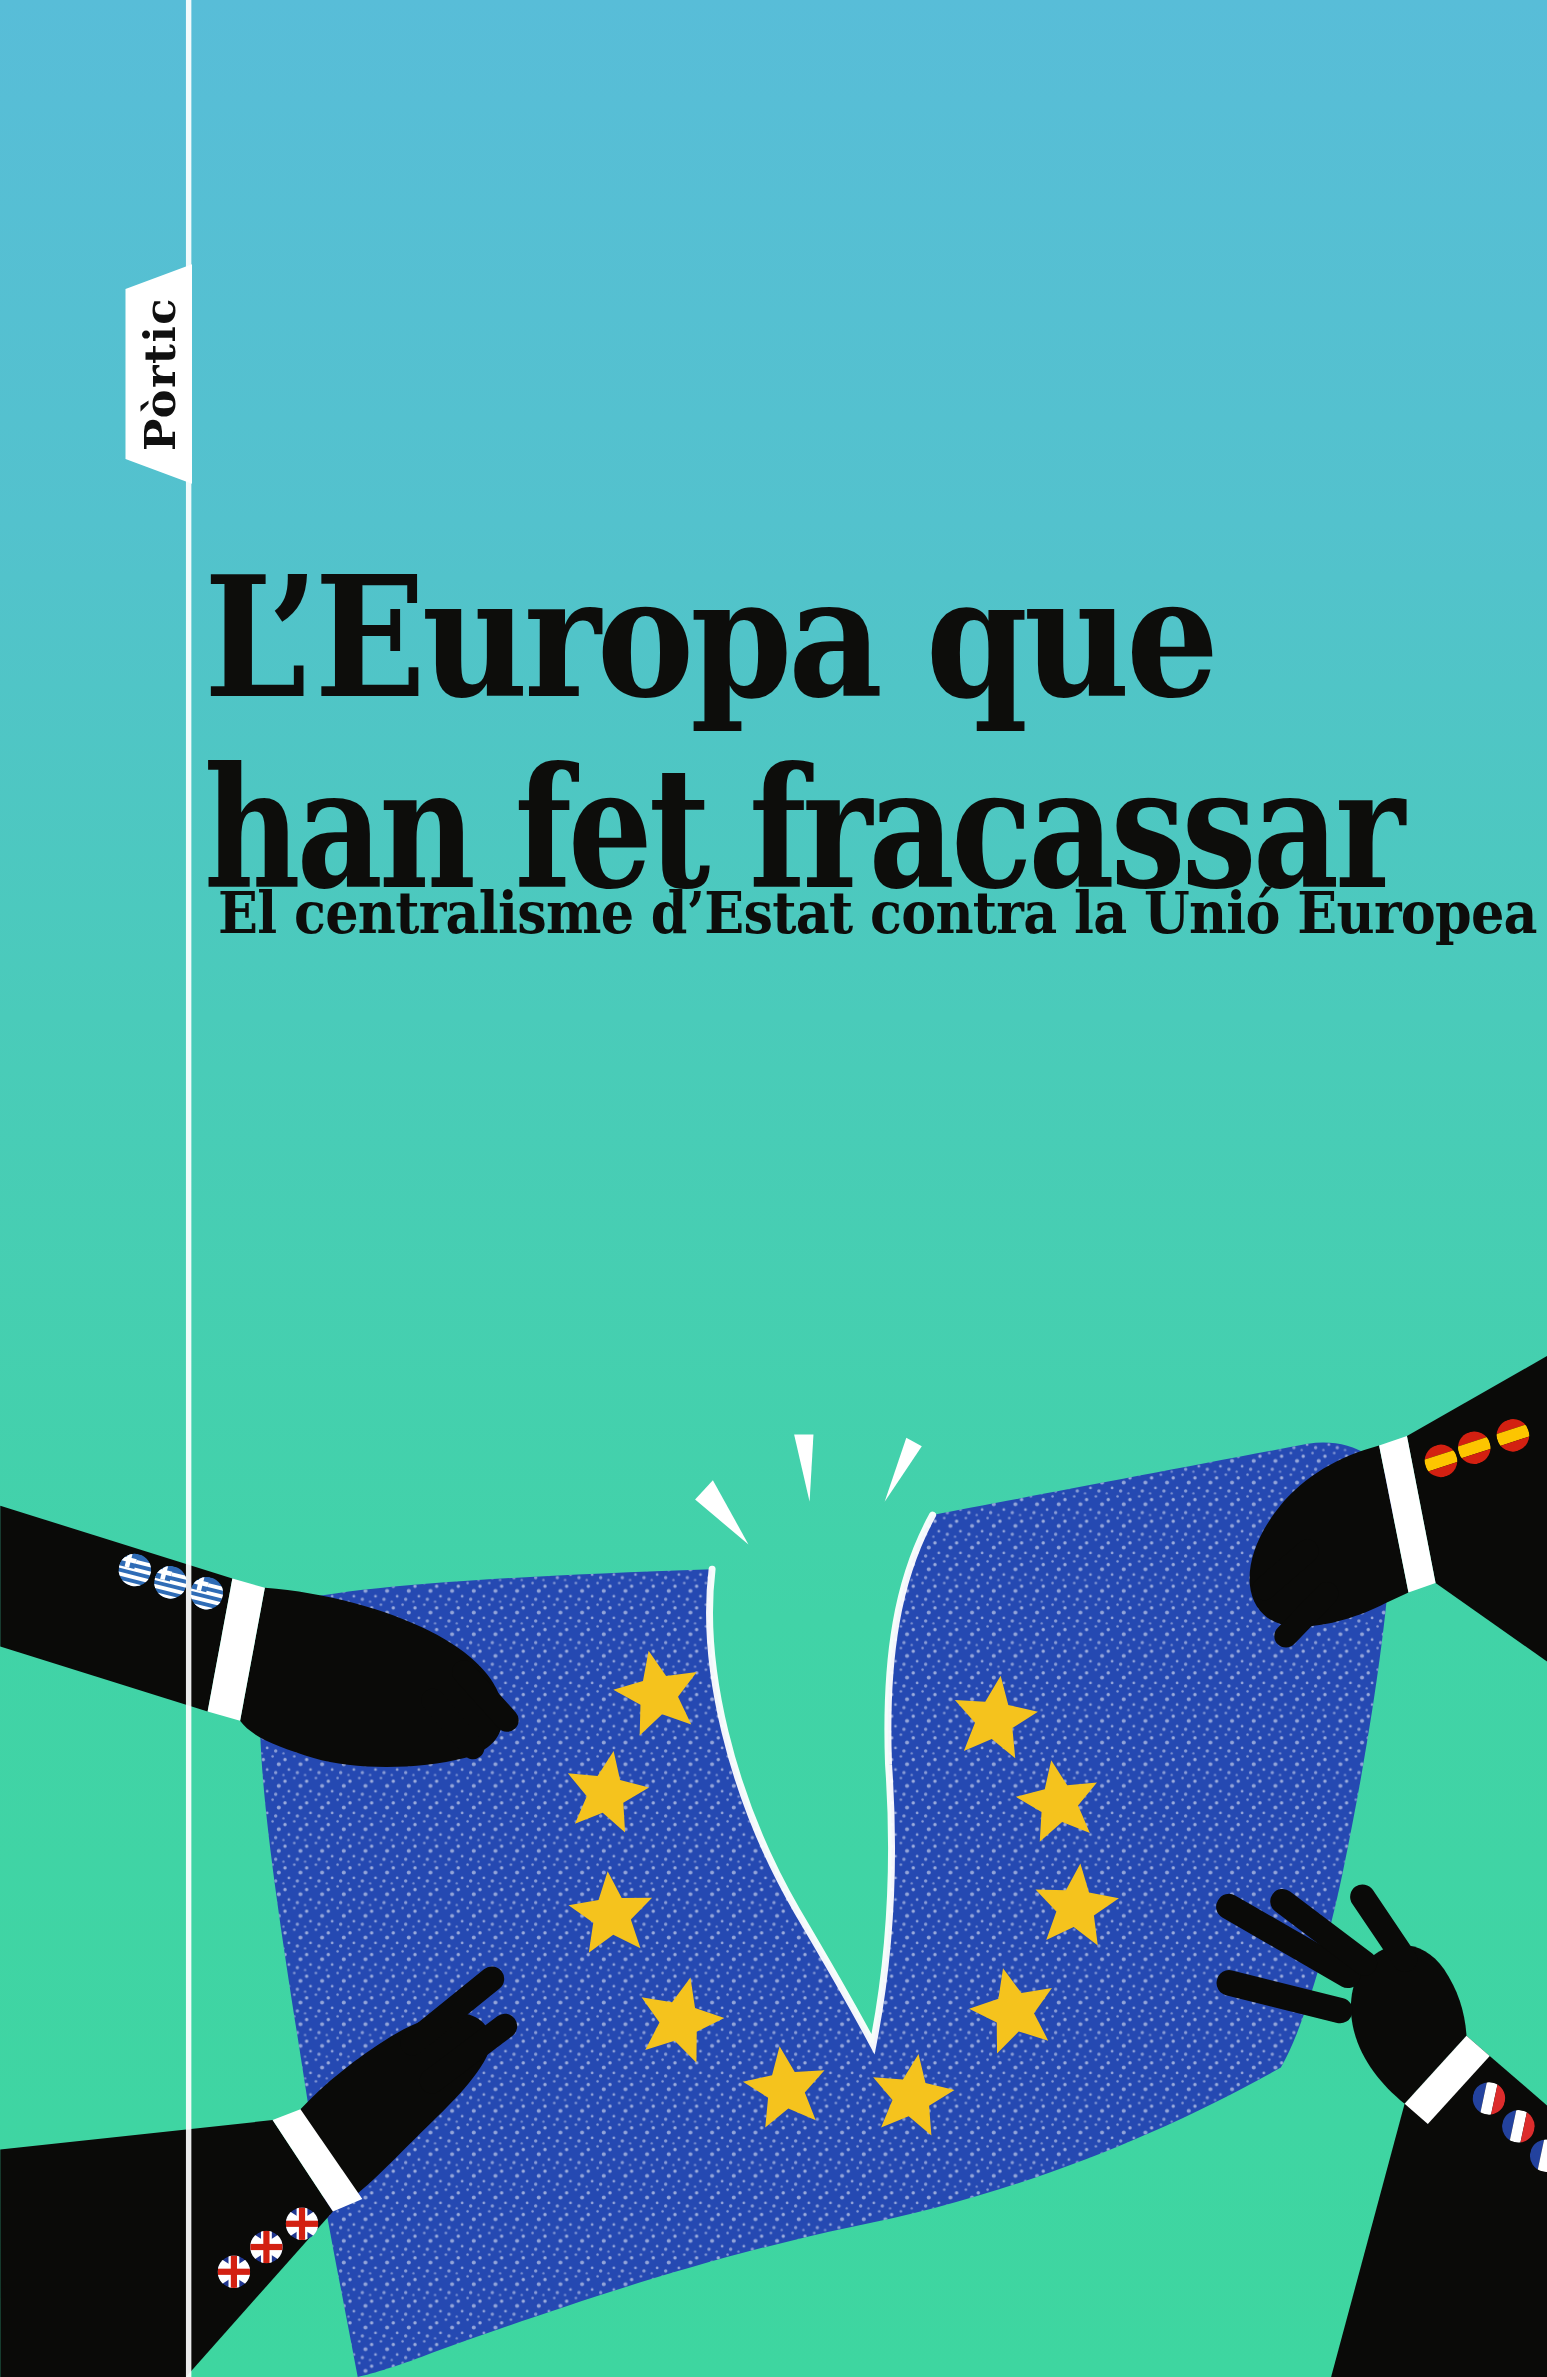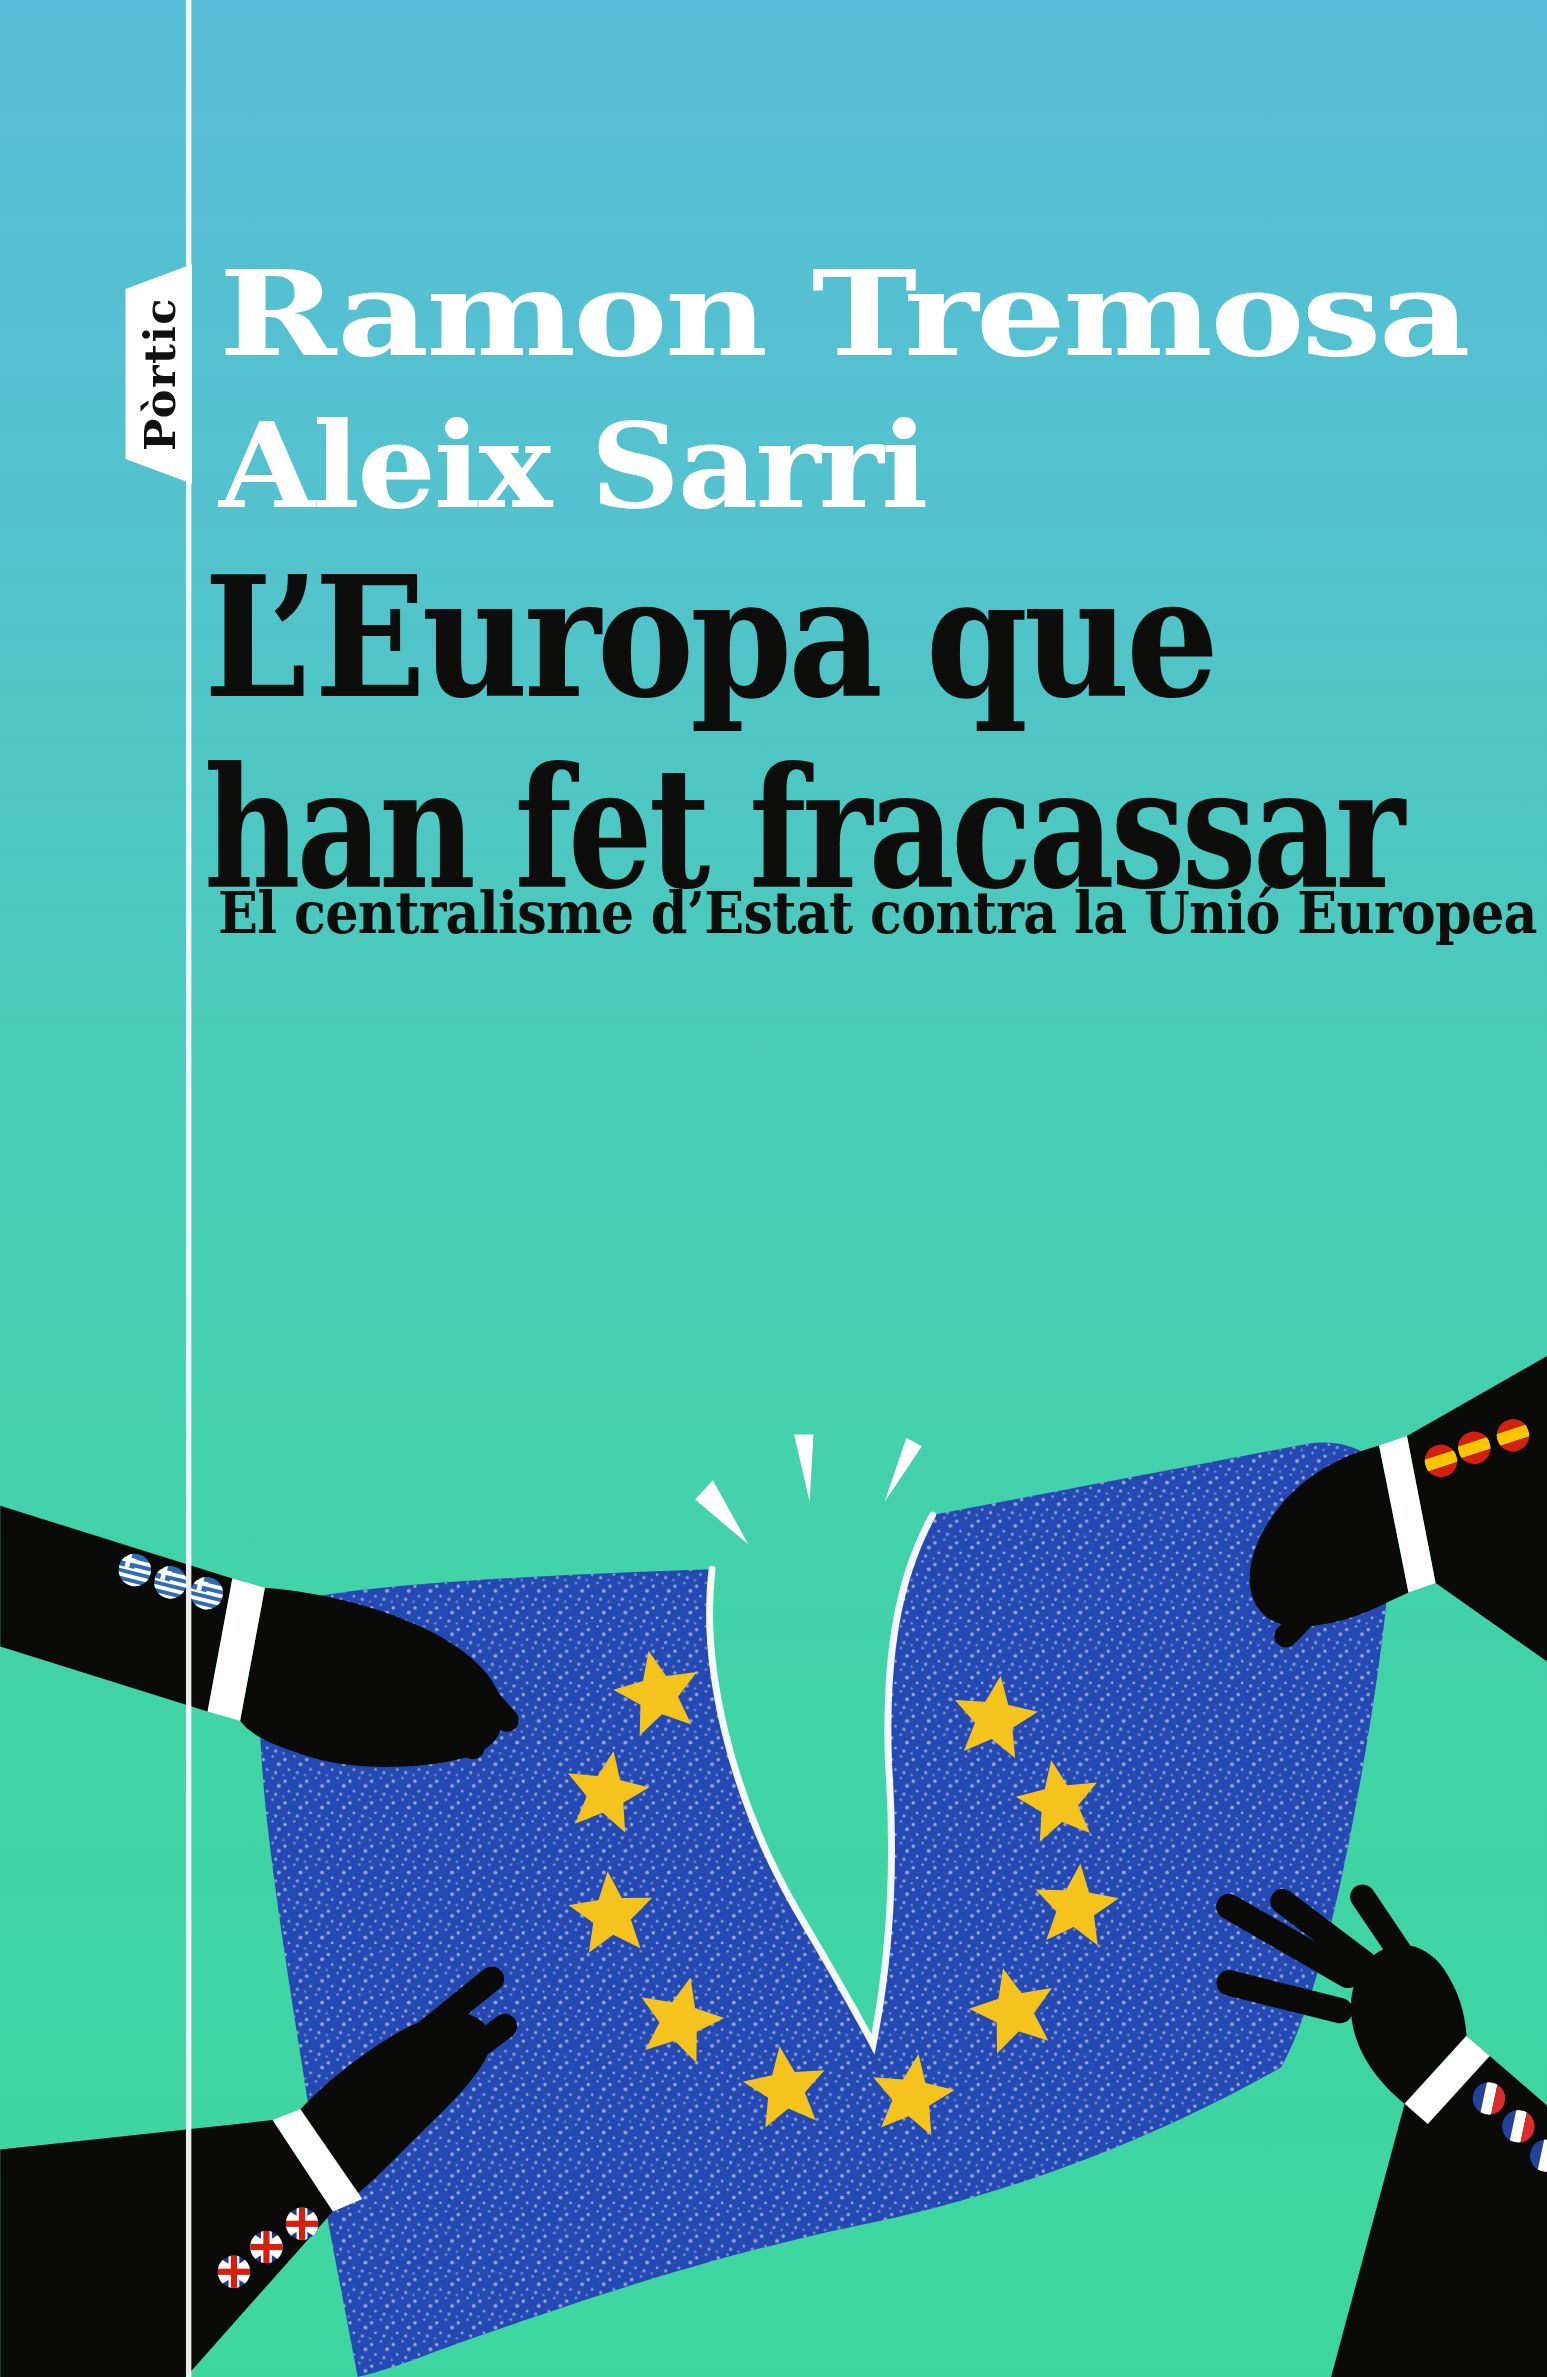--- a/index.html
+++ b/index.html
@@ -250,24 +250,20 @@
       </g>
     </g>
 
     <rect x="240" y="0" width="7" height="3072" fill="#ffffff" opacity="0.92"></rect>
   </svg>
 
   <div class="publisher-banner">
     <span>Pòrtic</span>
   </div>
 
-  <div class="text-block authors">
-    <span class="line line-author-1">Ramon Tremosa</span>
-    <span class="line line-author-2">Aleix Sarri</span>
-  </div>
 
   <div class="text-block main-title">
     <span class="line line-title-1">L’Europa que</span>
     <span class="line line-title-2">han fet fracassar</span>
   </div>
 
   <div class="text-block subtitle">El centralisme d’Estat contra la Unió Europea</div>
 
 </div>
 

